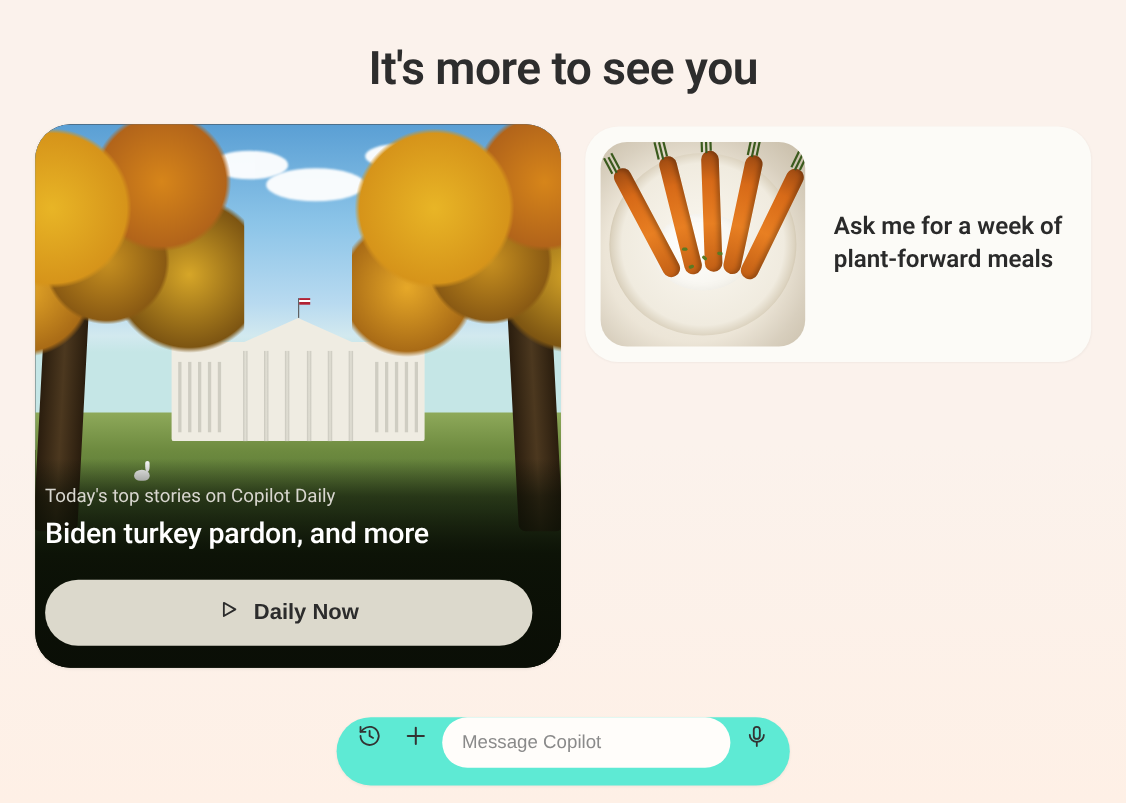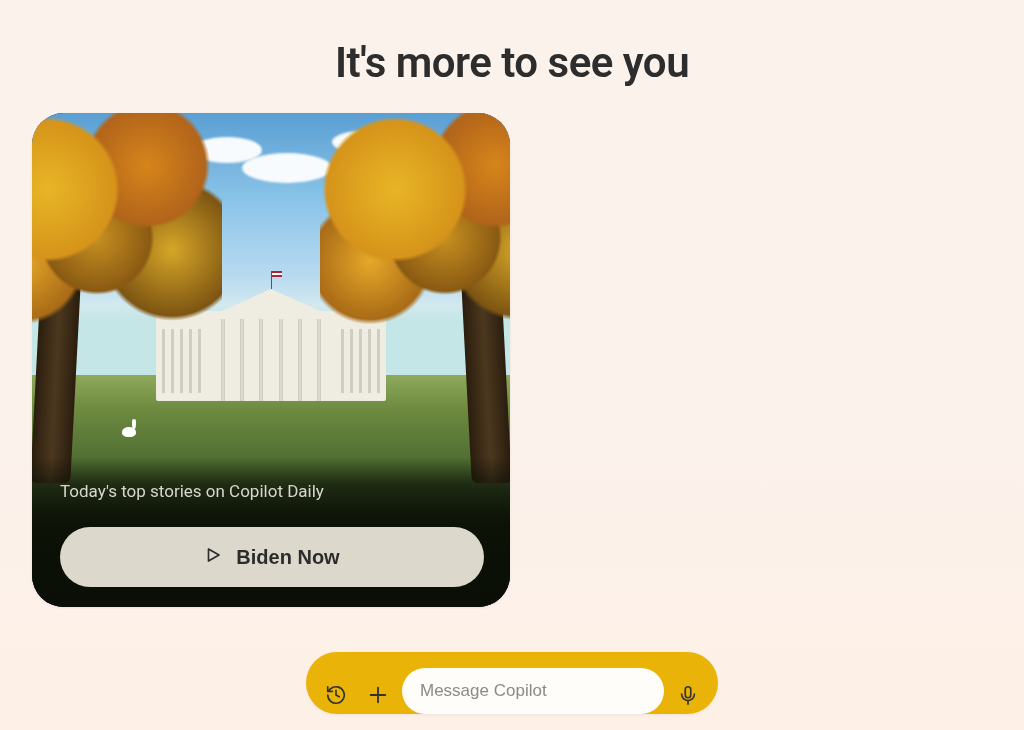--- a/index.html
+++ b/index.html
@@ -79,21 +79,21 @@
                 radial-gradient(circle at 70% 30%, #d6851a 0%, #b2641a 24%, transparent 26%),
                 radial-gradient(circle at 50% 60%, #c79020 0%, #8a5a13 28%, transparent 30%),
                 radial-gradient(circle at 20% 70%, #e6a828 0%, #a96b16 22%, transparent 24%),
                 radial-gradient(circle at 80% 65%, #d6a628 0%, #7d5512 26%, transparent 28%);
   }
   .goose { position:absolute; width:16px; height:18px; }
   .goose::before { content:""; position:absolute; bottom:0; left:0; width:14px; height:10px; background:#fff; border-radius:50% 50% 40% 40%;}
   .goose::after { content:""; position:absolute; bottom:8px; left:10px; width:4px; height:10px; background:#fff; border-radius:2px 2px 50% 50%;}
   .daily-overlay {
     position: absolute; left:0; right:0; bottom:0;
-    padding: 24px 26px 20px 28px;
+    padding: 24px 26px 20px 9px;
     background: linear-gradient(180deg, rgba(10,15,5,0) 0%, rgba(10,15,5,0.6) 18%, rgba(10,15,5,0.92) 45%, rgba(10,14,6,0.98) 100%);
   }
   .daily-kicker { color:#d8d6cf; font-size:17px; font-weight:450; }
   .daily-headline { color:#fff; font-size:26px; font-weight:500; margin-top:10px; letter-spacing:-0.2px;}
   .play-btn {
     margin-top: 26px;
     width: 100%;
     height: 60px;
     border-radius: 30px;
     background: #dcd9cc;
@@ -167,24 +167,24 @@
   .table-line { position:absolute; left:0; right:0; top:66%; height:2px; background: linear-gradient(90deg, rgba(120,160,120,0.3), rgba(120,160,120,0)); }
 
   
   .input-bar {
     position: absolute;
     bottom: 16px;
     left: 50%;
     transform: translateX(-50%);
     width: 412px;
     height: 62px;
-    background: #eab308;
+    background: #5eead4;
     border-radius: 32px;
     display:flex;
-    align-items:flex-end;
+    align-items:flex-start;
     padding: 0 12px;
     gap: 6px;
     box-shadow: 0 1px 3px rgba(0,0,0,0.06);
   }
   .ib-btn {
     width:36px; height:36px; border:none; background:transparent; display:flex; align-items:center; justify-content:center;
     color:#333; cursor:pointer; border-radius:50%;
   }
   .ib-btn svg { width:22px; height:22px; stroke:#333; }
   .ib-input-wrap { flex:1; height:46px; background:#fffdfa; border-radius:24px; display:flex; align-items:center; padding:0 18px;}
@@ -237,33 +237,52 @@
           <div class="trunk"></div>
           <div class="foliage"></div>
         </div>
       <div class="tree-right">
           <div class="trunk"></div>
           <div class="foliage"></div>
         </div>
     </div>
     <div class="daily-overlay">
       <div class="daily-kicker">Today's top stories on Copilot Daily</div>
+      <div class="daily-headline">Biden turkey pardon, and more</div>
       <button class="play-btn">
         <span>
           <svg viewBox="0 0 24 24" fill="none" stroke="currentColor" stroke-width="2.2" stroke-linejoin="round" stroke-linecap="round">
               <polygon points="6 4 20 12 6 20 6 4"></polygon>
             </svg>
         </span>
-        <span>Biden Now</span>
+        <span>Daily Now</span>
       </button>
     </div>
   </div>
 
   <div class="suggest-col">
 
+    <div class="suggest-card">
+      <div class="suggest-thumb carrots">
+        <div class="plate"></div>
+        <div class="yog"></div>
+        <div class="carrot" style="left:60px; top:12px; transform:rotate(-28deg);"></div>
+        <div class="carrot" style="left:78px; top:10px; transform:rotate(-14deg);"></div>
+        <div class="carrot" style="left:95px; top:8px;  transform:rotate(-2deg);"></div>
+        <div class="carrot" style="left:110px;top:10px; transform:rotate(12deg);"></div>
+        <div class="carrot" style="left:124px;top:14px; transform:rotate(26deg);"></div>
+        <div class="sprinkle" style="top:96px;left:74px;"></div>
+        <div class="sprinkle" style="top:104px;left:92px;transform:rotate(40deg);"></div>
+        <div class="sprinkle" style="top:112px;left:80px;transform:rotate(-20deg);"></div>
+        <div class="sprinkle" style="top:100px;left:106px;transform:rotate(10deg);"></div>
+      </div>
+      <div class="suggest-text">
+        <span>Ask me for a week of plant-forward meals</span><span class="muted"></span>
+      </div>
+    </div>
 
 
   </div>
 </div>
 
 <div class="input-bar">
   <button class="ib-btn">
     <span>
       <svg viewBox="0 0 24 24" fill="none" stroke="currentColor" stroke-width="1.8" stroke-linecap="round" stroke-linejoin="round">
         <path d="M3 12a9 9 0 1 0 3-6.7L3 8"></path>

